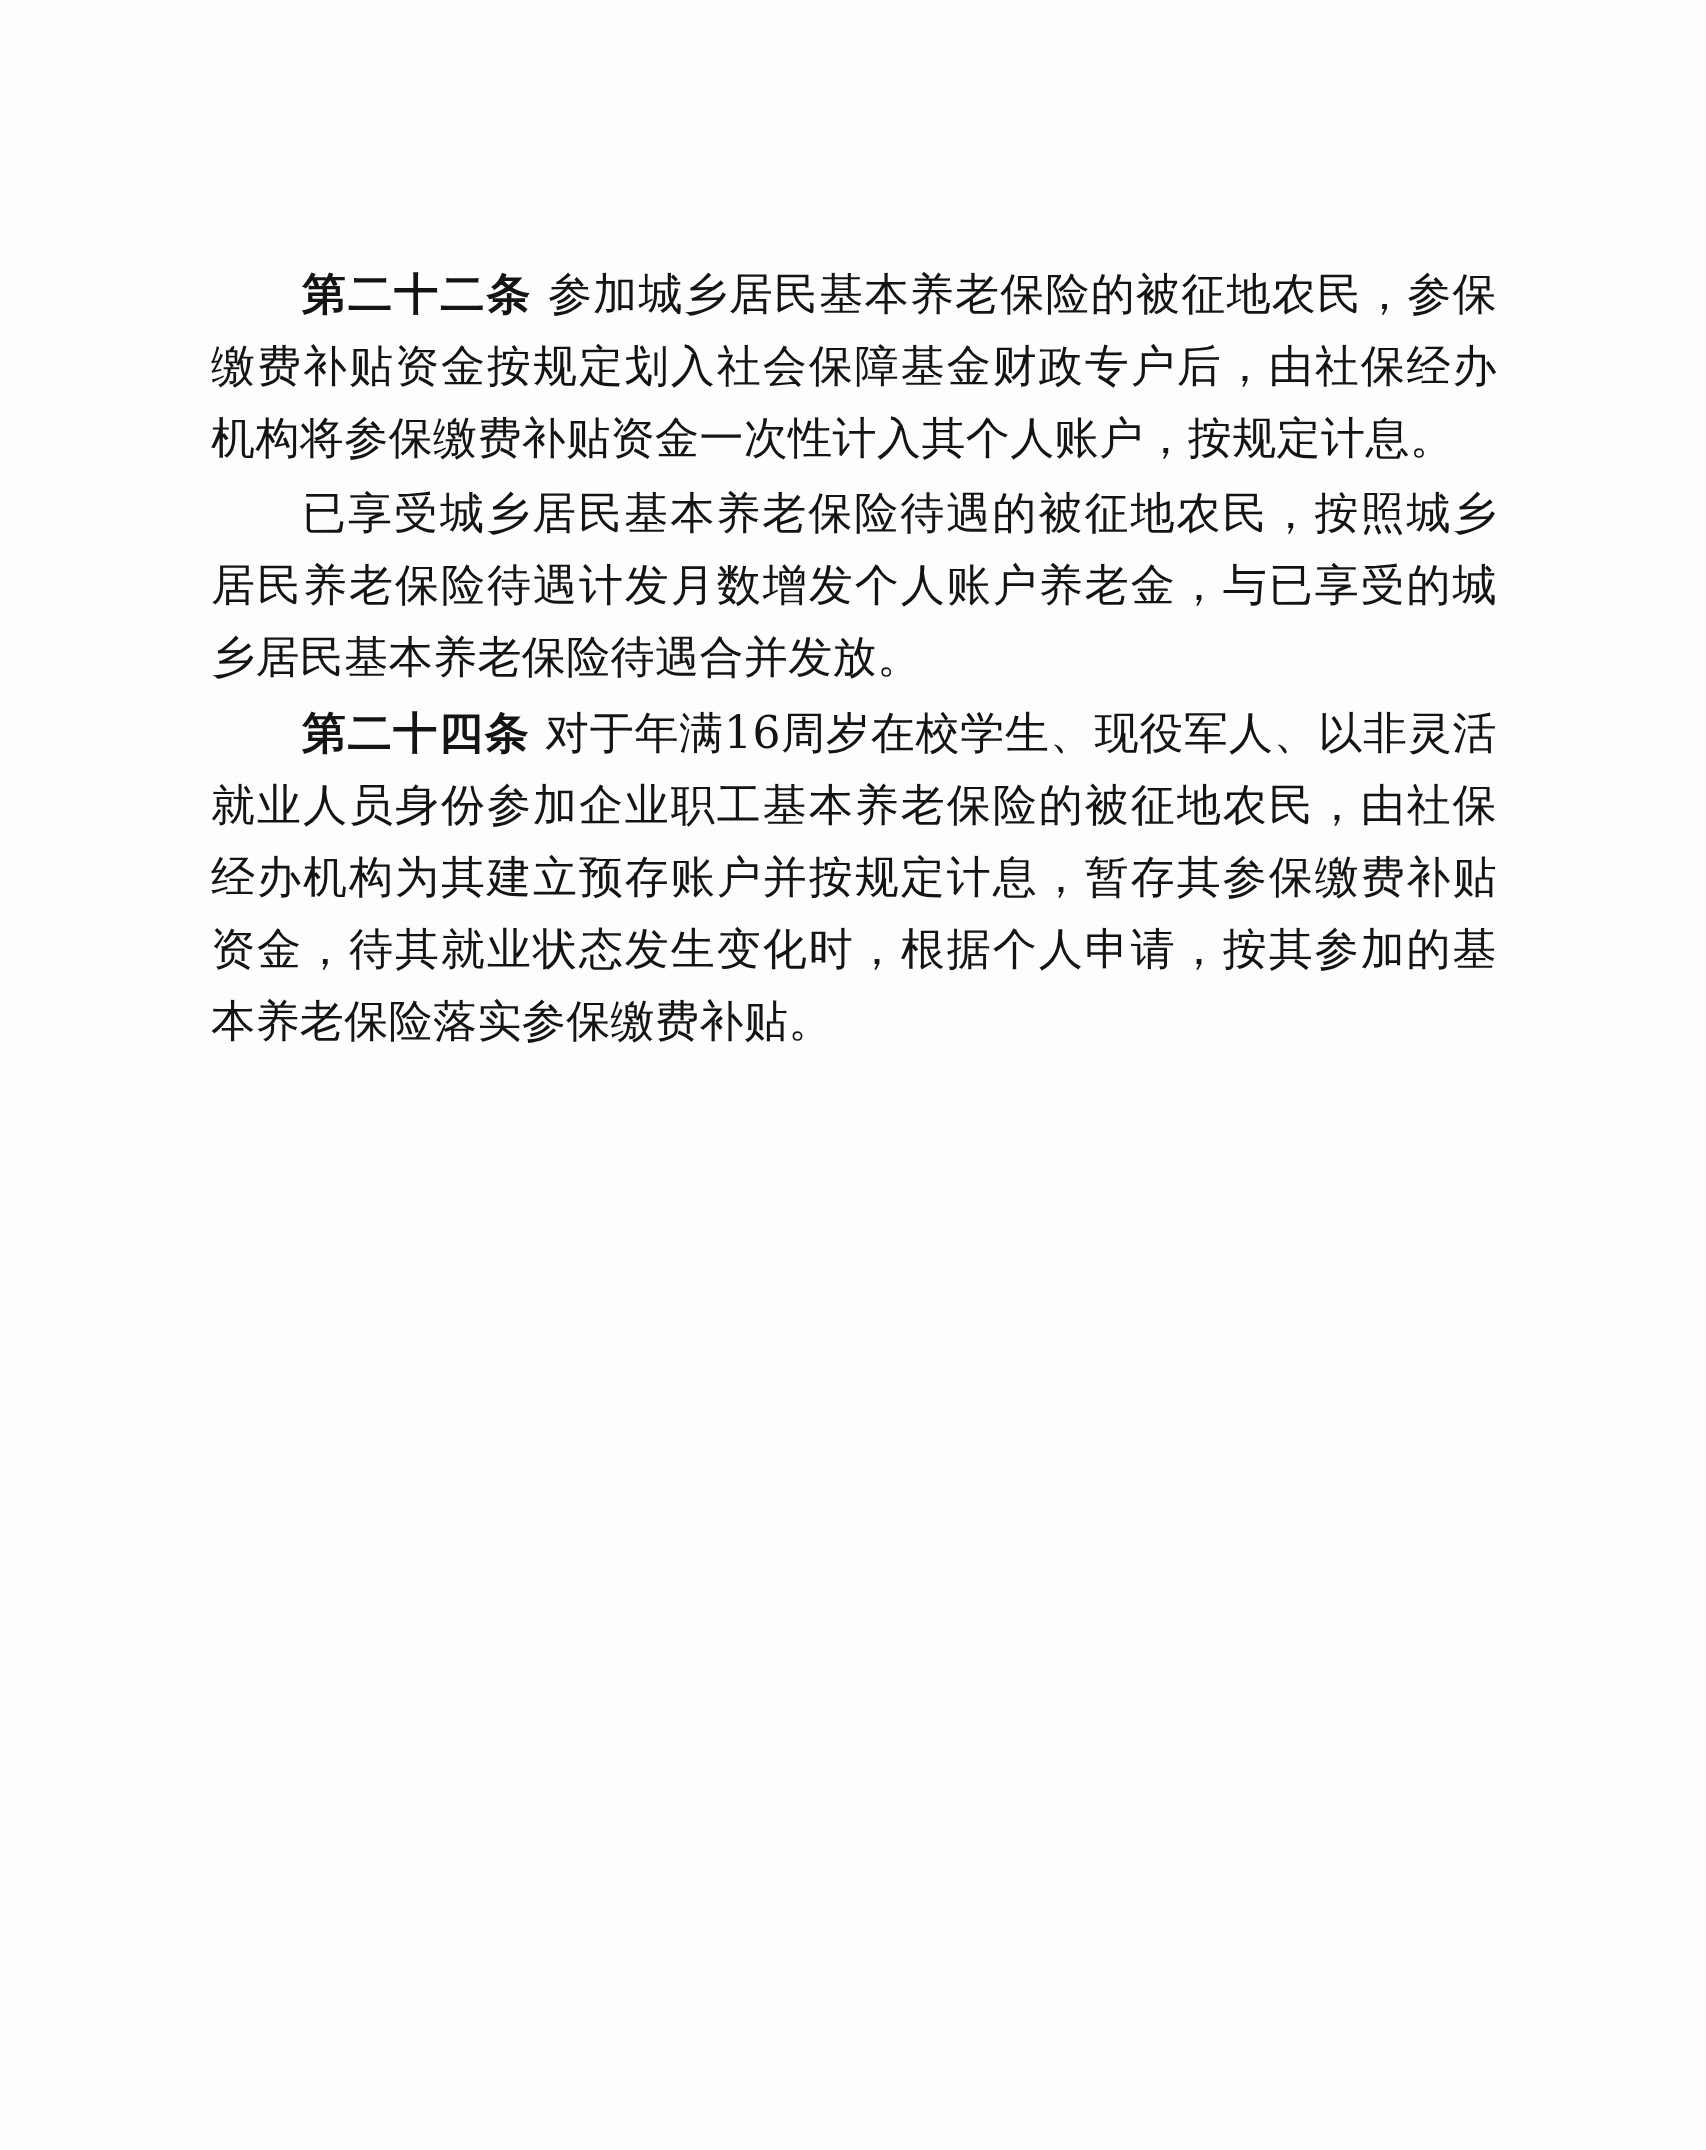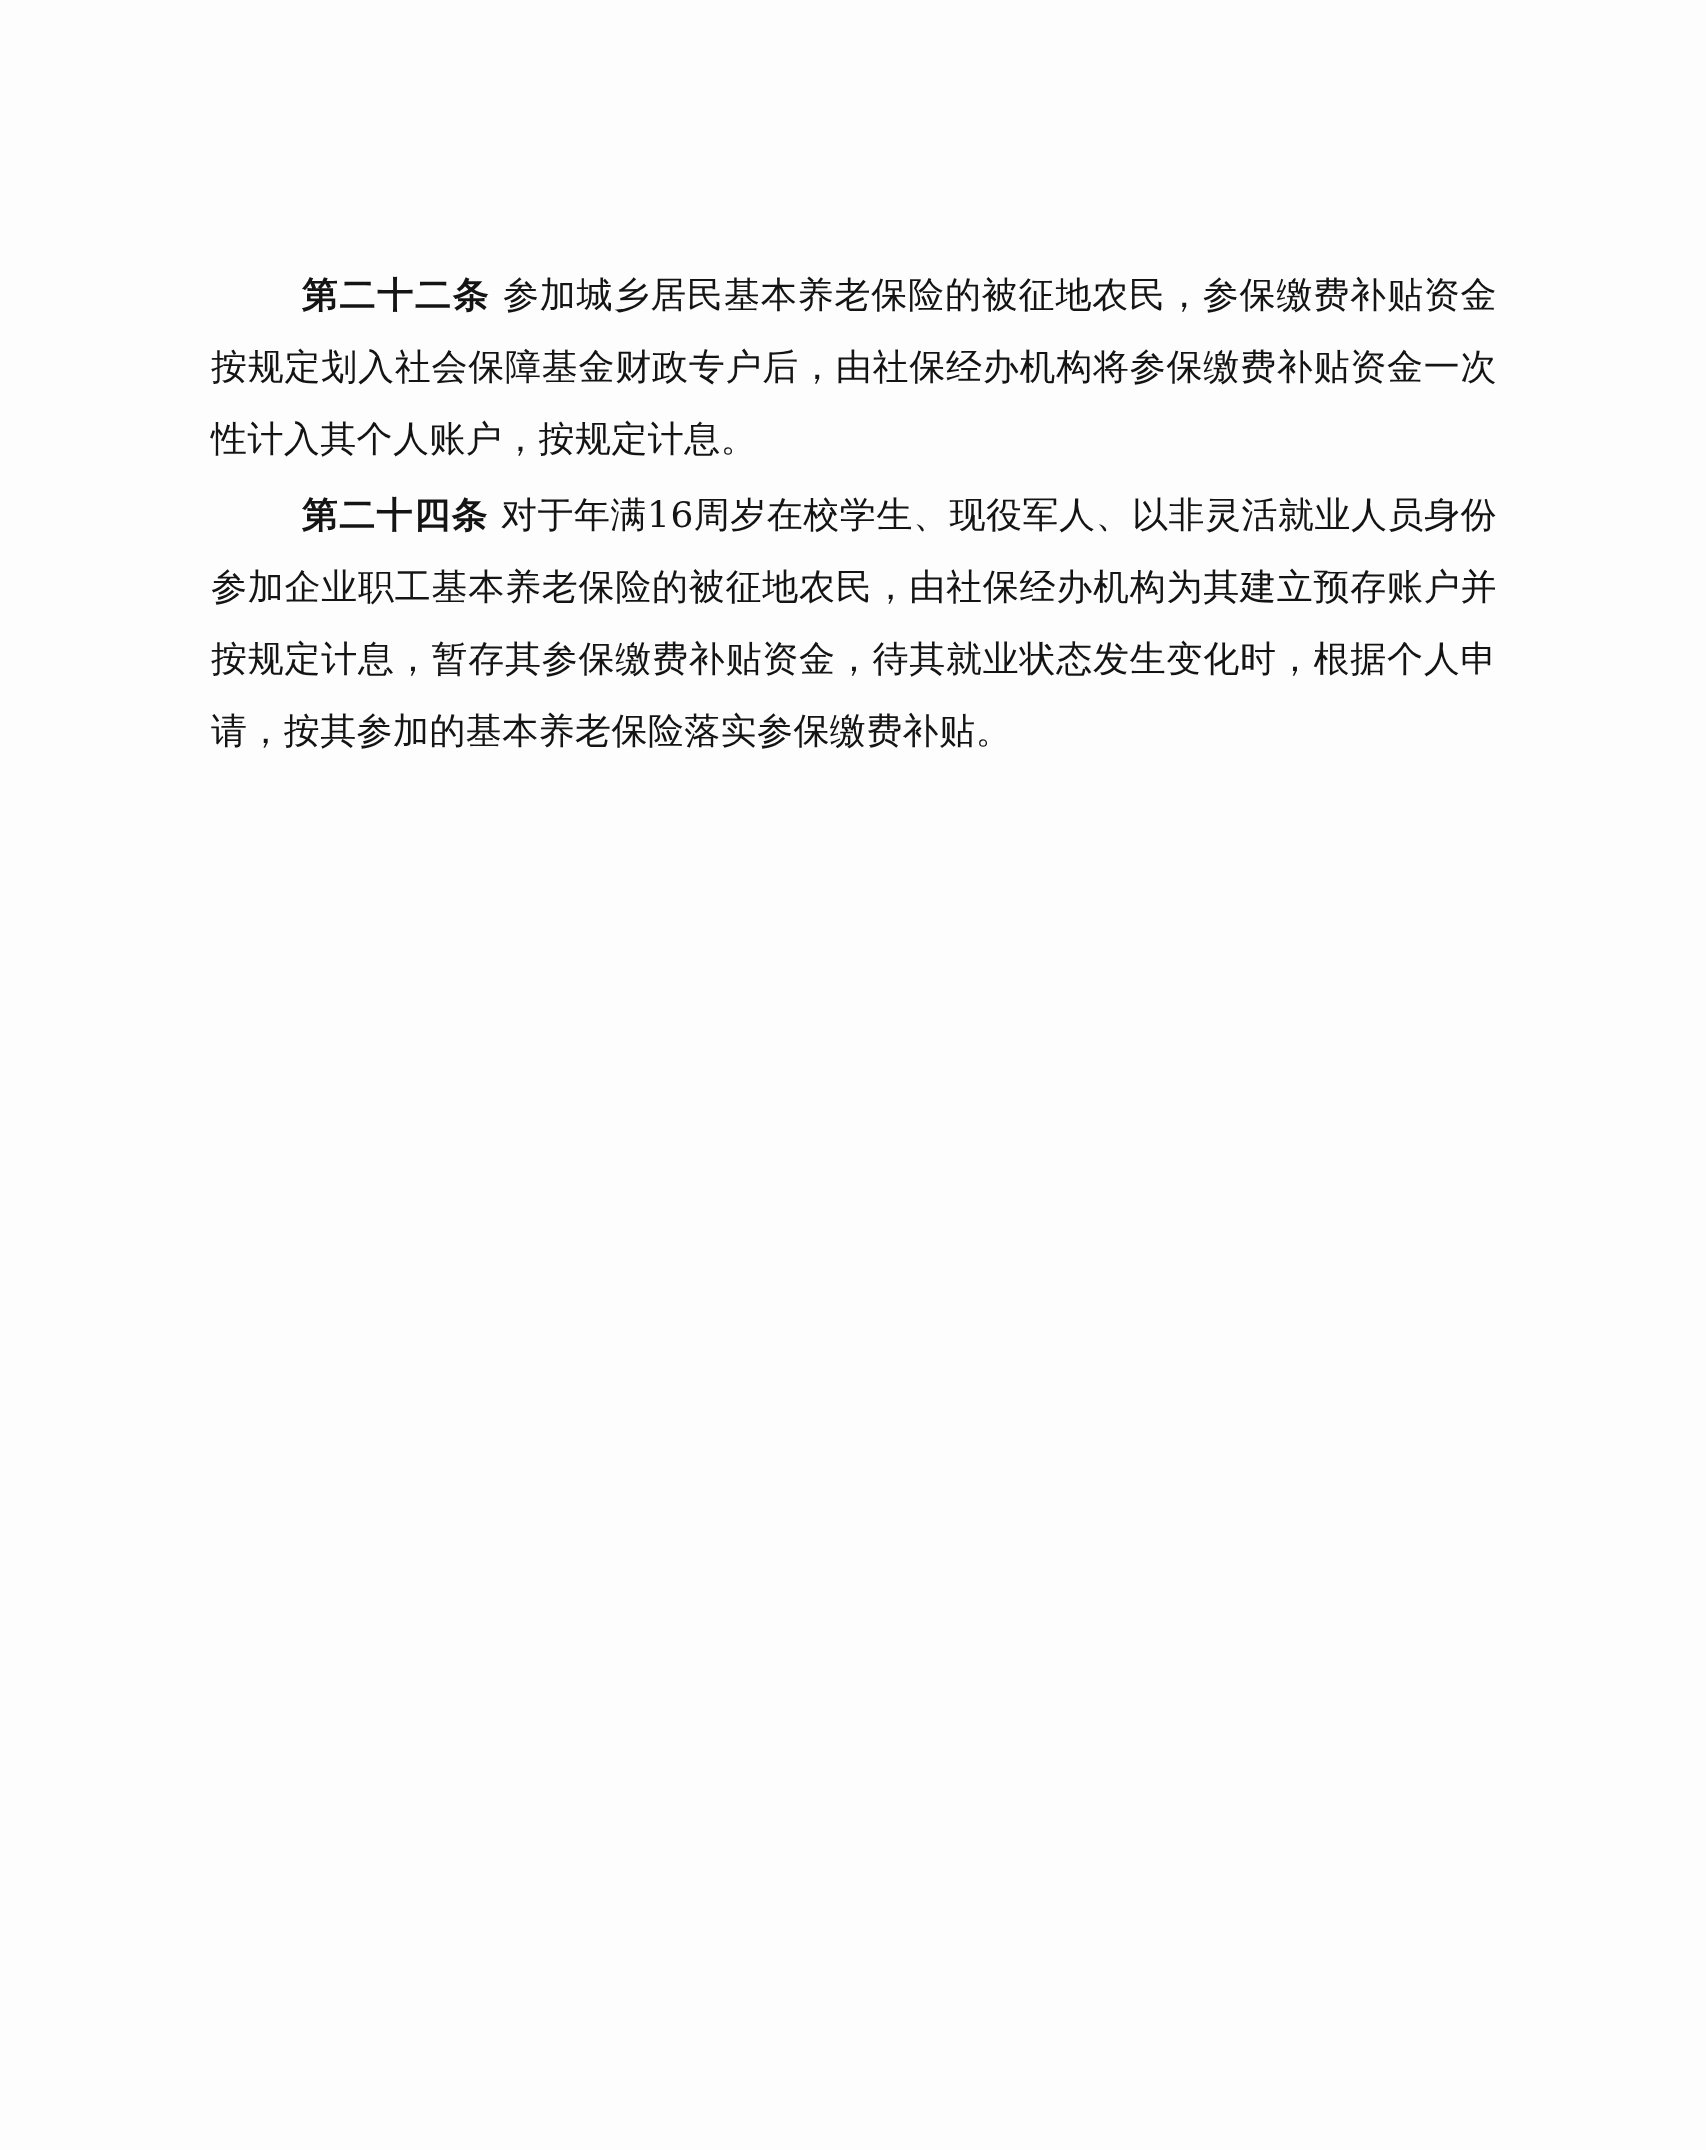--- a/index.html
+++ b/index.html
@@ -19,21 +19,21 @@
     box-sizing: border-box;
     overflow: hidden;
   }
   .content {
     position: absolute;
     left: 211px;
     top: 258px;
     width: 1286px;
   }
   .para {
-    font-size: 36px;
+    font-size: 44px;
     line-height: 72px;
     letter-spacing: 0.4px;
     text-align: justify;
     text-justify: inter-ideograph;
     margin: 0 0 3.4px 0;
     text-indent: 91px;
     color: #141414;
     font-family: "DejaVu Serif", serif;
     font-weight: 500;
   }
@@ -49,20 +49,23 @@
 <body>
 
 <div class="page">
 
   <div class="content">
 
     <p class="para">
       <span class="lead">第二十二条</span><span> 参加城乡居民基本养老保险的被征地农民，参保缴费补贴资金按规定划入社会保障基金财政专户后，由社保经办机构将参保缴费补贴资金一次性计入其个人账户，按规定计息。</span>
     </p>
 
+    <p class="para">
+      <span>已享受城乡居民基本养老保险待遇的被征地农民，按照城乡居民养老保险待遇计发月数增发个人账户养老金，与已享受的城乡居民基本养老保险待遇合并发放。</span>
+    </p>
 
 
 
     <p class="para tight">
       <span class="lead">第二十四条</span><span> 对于年满16周岁在校学生、现役军人、以非灵活就业人员身份参加企业职工基本养老保险的被征地农民，由社保经办机构为其建立预存账户并按规定计息，暂存其参保缴费补贴资金，待其就业状态发生变化时，根据个人申请，按其参加的基本养老保险落实参保缴费补贴。</span>
     </p>
 
   </div>
 
 </div>

